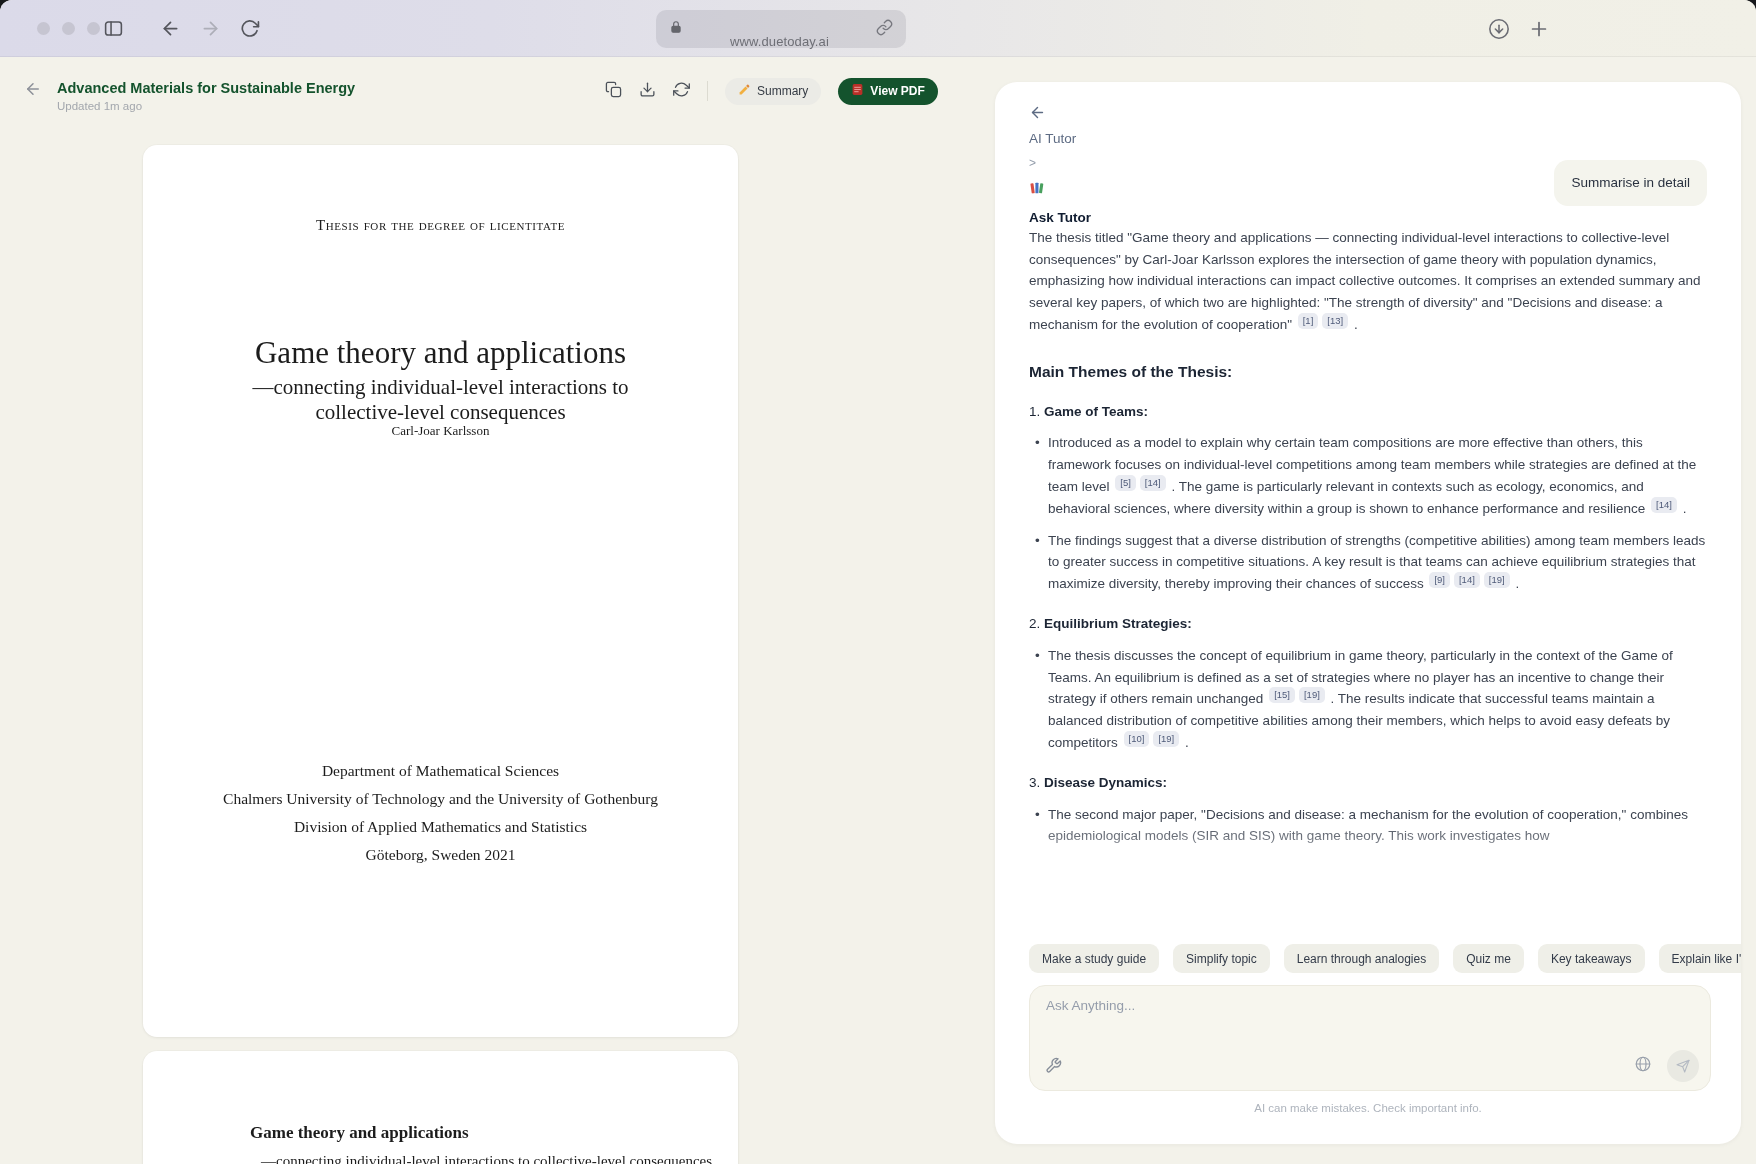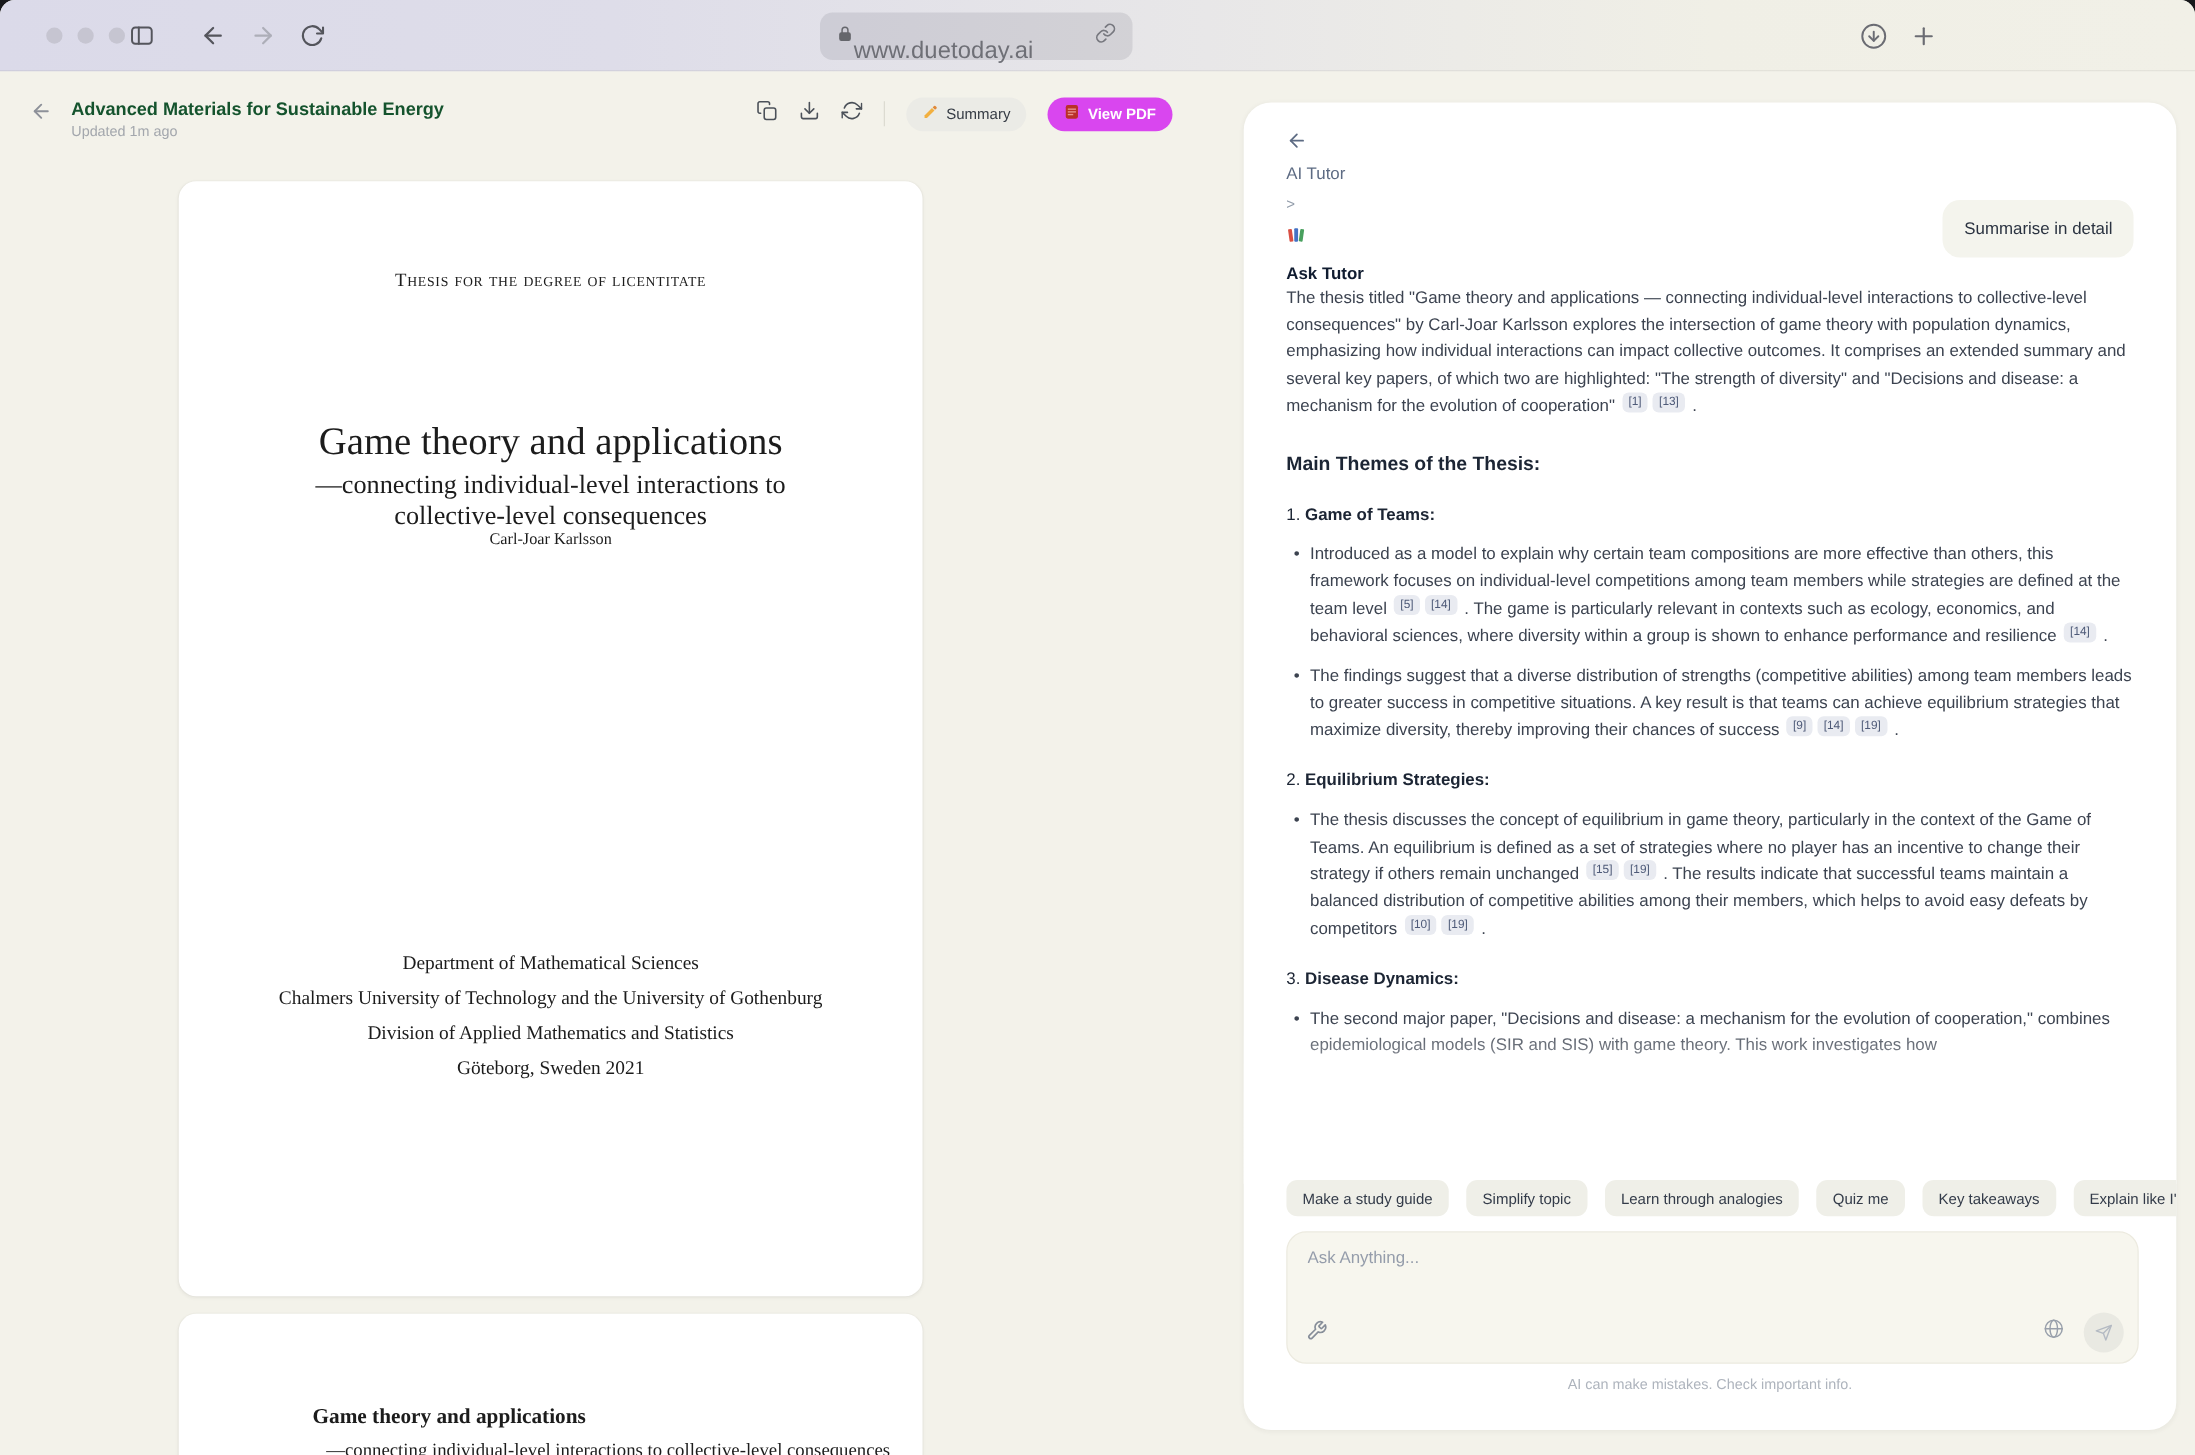--- a/index.html
+++ b/index.html
@@ -15,35 +15,35 @@
   .traffic span { width:13px; height:13px; border-radius:50%; background:#c6c5d1; display:block; }
   .chrome-ic { position:absolute; top:18px; color:#54555c; }
   .chrome-ic svg { display:block; }
   .ic-sidebar { left:103px; }
   .ic-back    { left:160px; }
   .ic-fwd     { left:200px; color:#adaeb8; }
   .ic-reload  { left:239px; }
   .urlbar { position:absolute; left:656px; top:10px; width:250px; height:38px; border-radius:10px;
             background:rgba(80,80,92,.13); display:flex; align-items:center; padding:0 13px; }
   .urlbar .lock { color:#65666c; }
-  .urlbar .url { flex:1; font-size:19px; color:#6e6f76; letter-spacing:.1px;margin-top:24px; }
+  .urlbar .url { flex:1; text-align:center; font-size:13px; color:#6e6f76; letter-spacing:.1px;margin-top:24px; }
   .urlbar .linkic { color:#77787f; }
   .ic-dl   { left:1488px; color:#6b6c73; }
   .ic-plus { left:1528px; color:#6b6c73; }
 
   
   .hdr-back { position:absolute; left:24px; top:80px; color:#8d9199; }
   .doc-title { position:absolute; left:57px; top:80px; font-size:14.5px; font-weight:700; color:#14532d; }
   .doc-updated { position:absolute; left:57px; top:100px; font-size:11.5px; color:#a3a7ad; }
   .toolbar { position:absolute; left:605px; top:77px; height:28px; display:flex; align-items:center; gap:17px; color:#4b5159; }
   .tb-divider { width:1px; height:20px; background:#dcdbd1; }
   .pill { display:flex; align-items:center; gap:6px; height:27px; padding:0 13px; border-radius:14px;
           font-size:12px; border:none; cursor:pointer; }
   .pill-summary { background:#ebebe6; color:#353b44; }
-  .pill-viewpdf { background:#d946ef; color:#fff; font-weight:600; }
+  .pill-viewpdf { background:#14532d; color:#fff; font-weight:600; }
 
   
   .pdf-card { position:absolute; left:143px; width:595px; background:#fff; border-radius:14px;
               box-shadow:0 1px 3px rgba(30,33,40,.06), 0 0 0 1px rgba(0,0,0,.015);
               font-family:"Liberation Serif", serif; color:#1c1c1c; }
   .card1 { top:145px; height:892px; }
   .card2 { top:1051px; height:320px; }
   .p1-kicker { position:absolute; top:72px; width:100%; text-align:center; font-size:15px;
                font-variant:small-caps; letter-spacing:.6px; }
   .p1-title { position:absolute; top:190px; width:100%; text-align:center; font-size:31px; }

